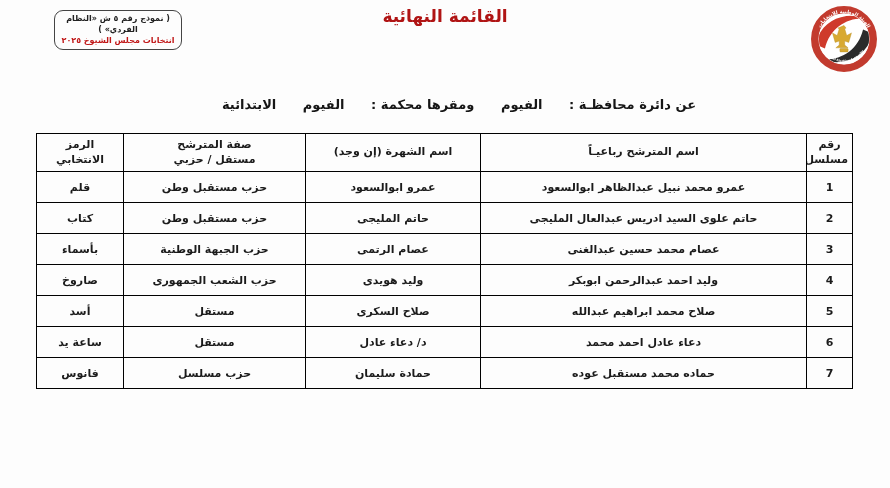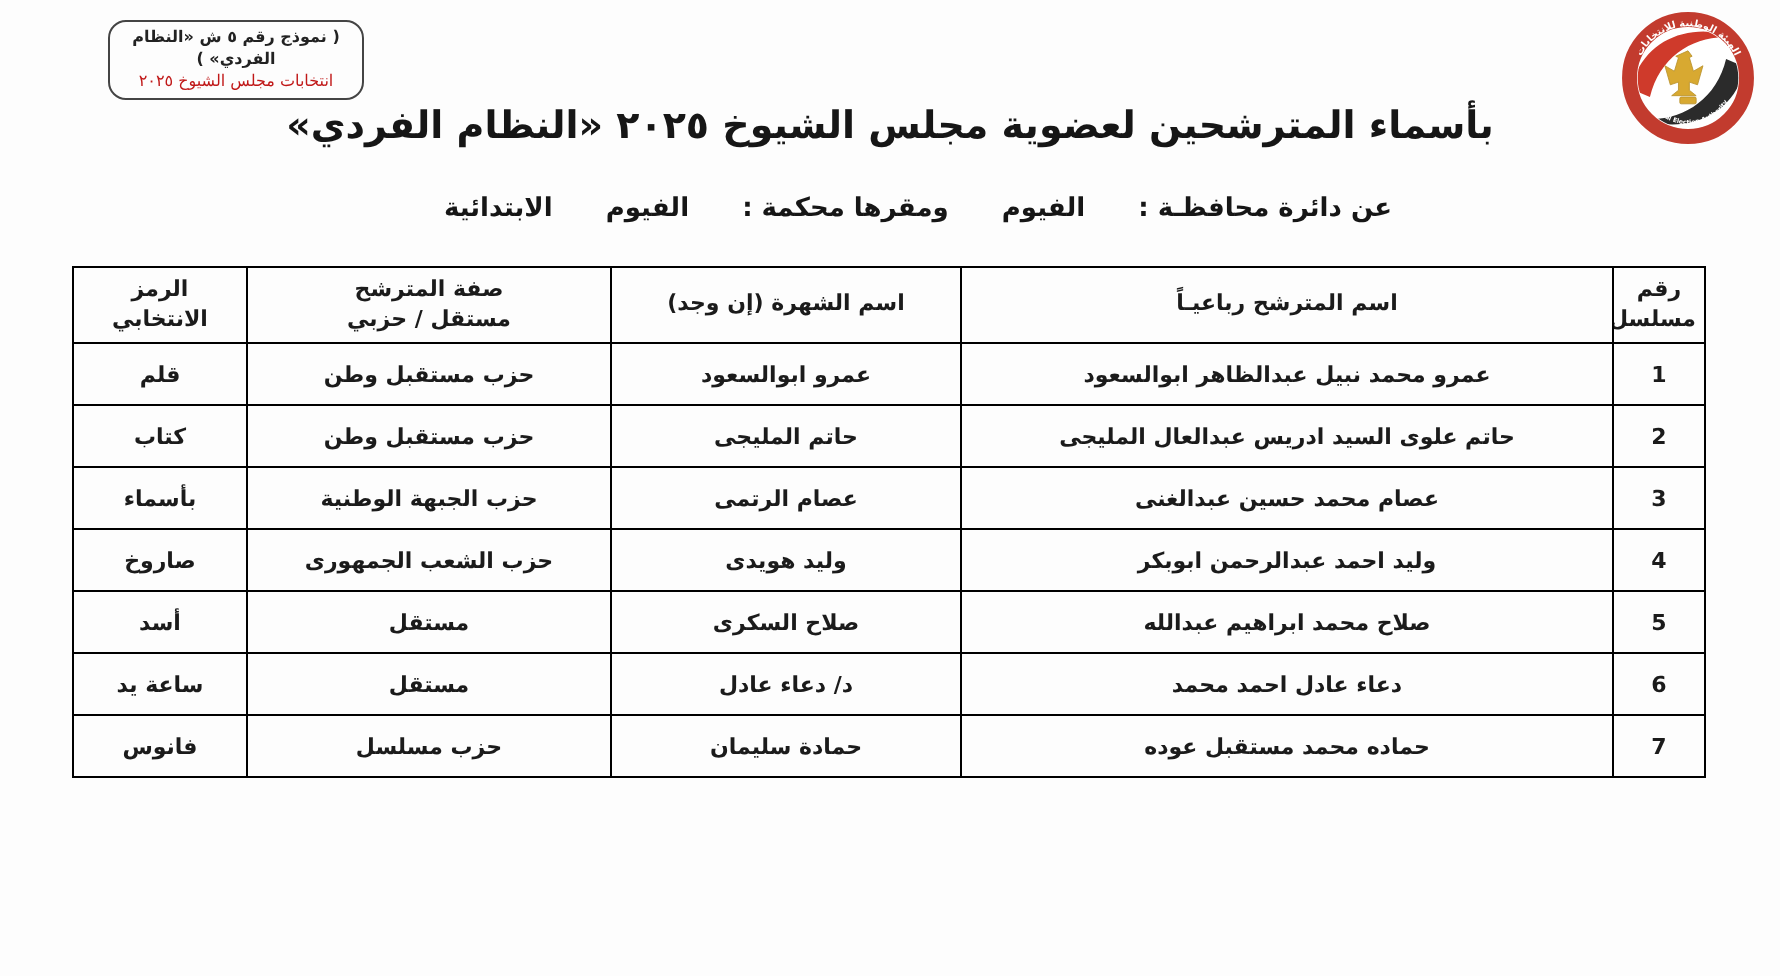--- a/index.html
+++ b/index.html
@@ -16,21 +16,21 @@
     font-size:17px;font-weight:bold;color:#b01414;
   }
 
   
   .form-note{
     position:absolute;top:10px;left:10px;width:128px;
     border:1.6px solid #444;border-radius:9px;
     padding:3px 4px;text-align:center;direction:rtl;box-sizing:border-box;margin-left:44px;
   }
   .form-note .l1{font-size:8px;font-weight:bold;color:#222;line-height:1.35;}
-  .form-note .l2{font-size:8px;font-weight:normal;color:#c01818;line-height:1.35;}
+  .form-note .l2{font-size:8px;font-weight:bold;color:#c01818;line-height:1.35;}
 
   
   .seal{position:absolute;top:5px;right:12px;width:68px;height:68px;}
 
   
   .main-title{
     position:absolute;top:52px;left:0;right:0;text-align:center;
     font-size:19px;font-weight:bold;color:#161616;letter-spacing:0;
   }
 
@@ -55,20 +55,21 @@
   }
   table.candidates th{height:37px;line-height:1.35;}
   table.candidates td{height:30px;}
   .hdr-line{display:block;}
 </style>
 </head>
 <body>
 
 <div class="page">
 
+  <div class="final-list-title">القائمة النهائية</div>
 
   <div class="form-note">
     <div class="l1">( نموذج رقم ٥ ش «النظام الفردي» )</div>
     <div class="l2">انتخابات مجلس الشيوخ ٢٠٢٥</div>
   </div>
 
   <svg class="seal" viewBox="0 0 100 100">
     <defs>
       <clipPath id="innerClip">
           <circle cx="50" cy="50" r="37"></circle>
@@ -88,21 +89,20 @@
       <rect x="44" y="64" width="12" height="5" rx="1"></rect>
     </g>
     <text font-size="7.2" fill="#ffffff" font-weight="bold" text-anchor="middle" font-family="DejaVu Sans, sans-serif">
       <textPath href="#ringTop" startOffset="50%">الهيئة الوطنية للانتخابات</textPath>
     </text>
     <text font-size="4.6" fill="#ffffff" font-weight="bold" text-anchor="middle" font-family="DejaVu Sans, sans-serif">
       <textPath href="#ringBot" startOffset="50%">National Election Authority</textPath>
     </text>
   </svg>
 
-  <div class="main-title">بأسماء المترشحين لعضوية مجلس الشيوخ ٢٠٢٥ «النظام الفردي»</div>
 
   <div class="district-line">
     <span>عن دائرة محافظـة :</span>
     <span class="val">الفيوم</span>
     <span>ومقرها محكمة :</span>
     <span class="val">الفيوم</span>
     <span>الابتدائية</span>
   </div>
 
   <table class="candidates">

